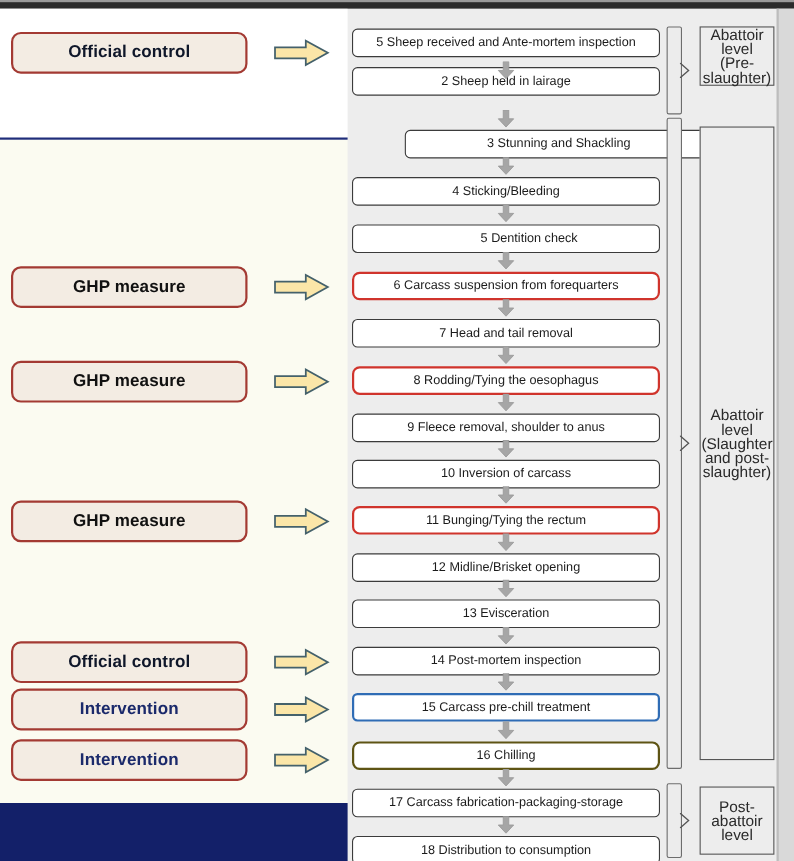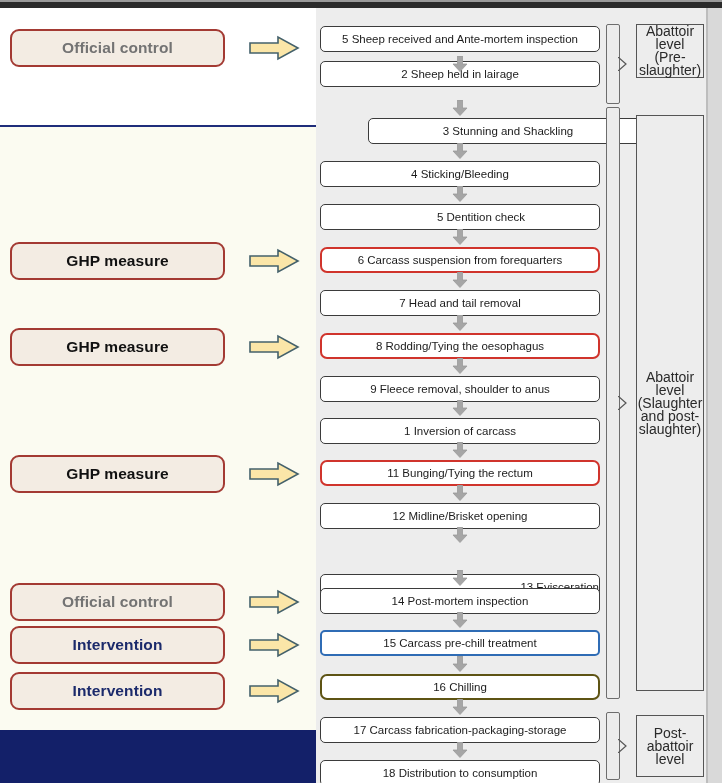--- a/index.html
+++ b/index.html
@@ -35,21 +35,21 @@
     border:2px solid #a33a33;
     border-radius:9px;
     background:#f3ece3;
     display:flex;
     align-items:center;
     justify-content:center;
     font-size:15.5px;
     font-weight:bold;
     letter-spacing:0.1px;
   }
-  .pill.official { color:#737373; }
+  .pill.official { color:#0f172a; }
   .pill.ghp { color:#111111; }
   .pill.intervention { color:#1b2a6b; }
 
   
   .blockarrow { position:absolute; left:248px; width:52px; height:26px; }
   .blockarrow svg { display:block; width:52px; height:26px; }
 
   
   .pbox {
     position:absolute;
@@ -208,29 +208,29 @@
         <div class="pbox " style="top: 282px;">
           <span>7  Head and tail removal</span>
         </div>
         <div class="pbox red" style="top: 325px;">
           <span>8 Rodding/Tying the oesophagus</span>
         </div>
         <div class="pbox " style="top: 368px;">
           <span>9 Fleece removal, shoulder to anus</span>
         </div>
         <div class="pbox " style="top: 410px;">
-          <span>1 Inversion of carcass</span>
+          <span>10 Inversion of carcass</span>
         </div>
         <div class="pbox red" style="top: 452px;">
           <span>11 Bunging/Tying the rectum</span>
         </div>
         <div class="pbox " style="top: 495px; justify-content: center;">
           <span>12 Midline/Brisket opening</span>
         </div>
-        <div class="pbox " style="top: 566px; justify-content: flex-end;">
+        <div class="pbox " style="top: 537px;">
           <span>13 Evisceration</span>
         </div>
         <div class="pbox " style="top: 580px;">
           <span>14 Post-mortem inspection</span>
         </div>
         <div class="pbox blue" style="top: 622px;">
           <span>15 Carcass pre-chill treatment</span>
         </div>
         <div class="pbox olive" style="top: 666px;">
           <span>16 Chilling</span>

